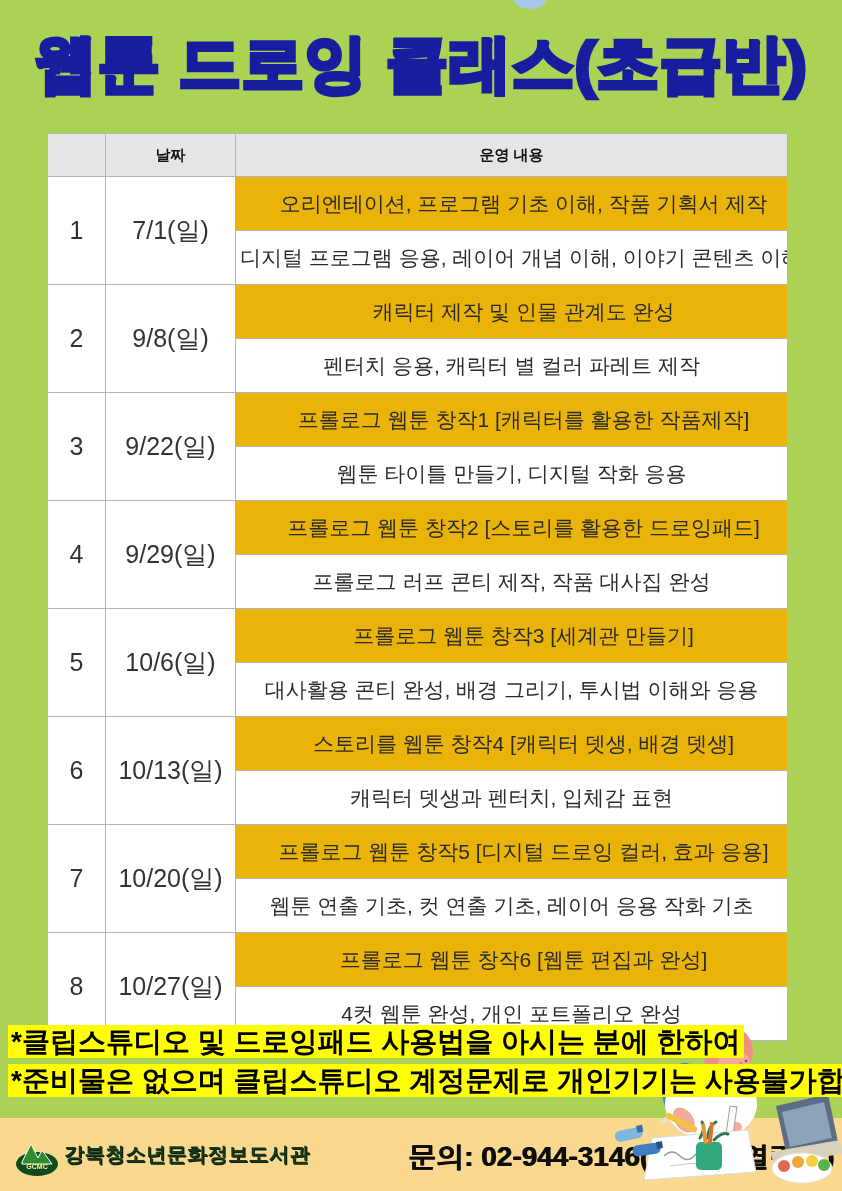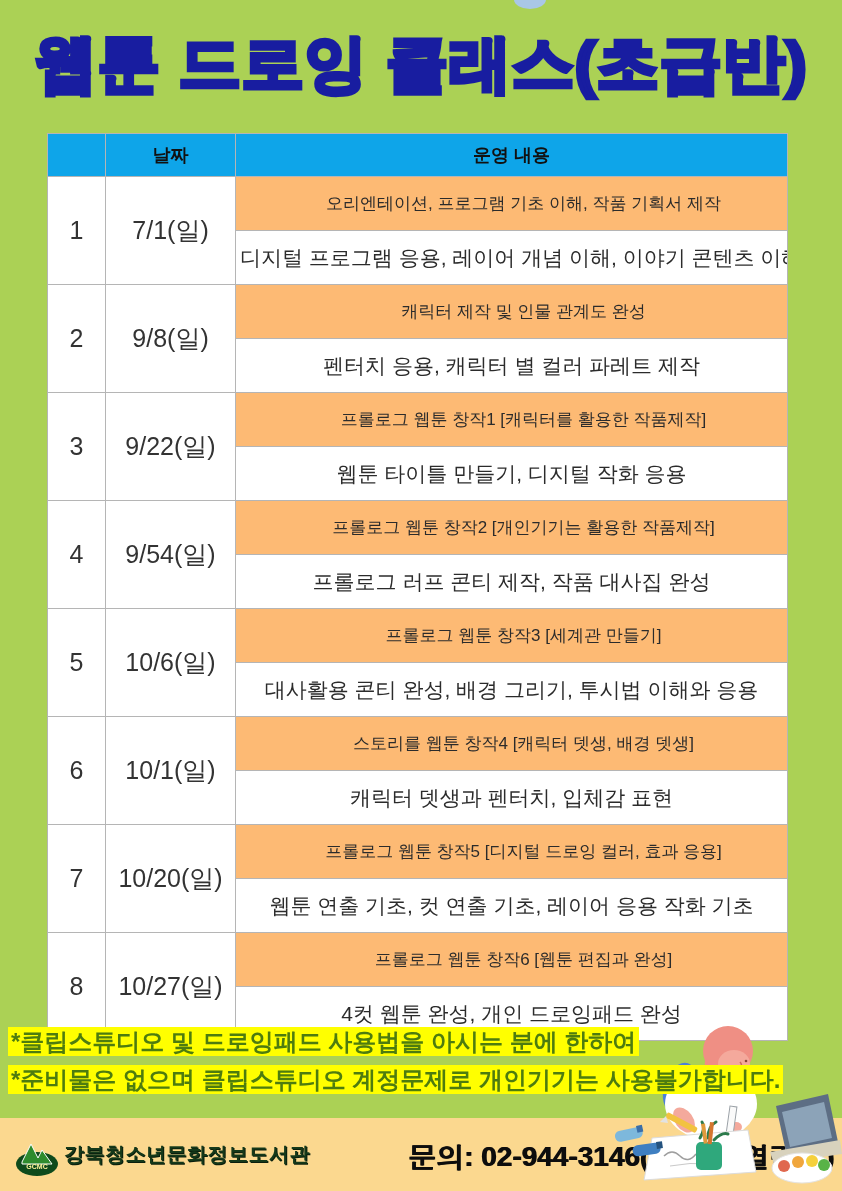--- a/index.html
+++ b/index.html
@@ -34,40 +34,40 @@
     table-layout:fixed;
   }
   table.schedule col.c-no{width:58px;}
   table.schedule col.c-date{width:130px;}
   table.schedule col.c-content{width:552px;}
   table.schedule th,table.schedule td{
     border:1px solid #b5b5b5;text-align:center;vertical-align:middle;
     padding:0 4px;overflow:hidden;white-space:nowrap;
   }
   table.schedule tr.head th{
-    height:42px;font-size:18px;font-weight:bold;color:#111;background:#0ea5e9;
+    height:42px;font-size:15px;font-weight:bold;color:#111;background:#e5e5e5;
   }
   table.schedule td.num,table.schedule td.date{
     font-size:25px;color:#333;background:#ffffff;
   }
   table.schedule td.topic{
-    height:53px;font-size:17px;color:#2b2b2b;background:#fdba74;padding-left:28px;
+    height:53px;font-size:21px;color:#2b2b2b;background:#eab308;padding-left:28px;
   }
   table.schedule td.detail{
     height:53px;font-size:21px;color:#2b2b2b;background:#ffffff;
   }
   
   .notes{
     position:absolute;left:8px;top:1024px;width:826px;z-index:5;
     line-height:35px;
   }
   .notes .line{display:block;}
   .notes .hl{
-    display:inline;background:#ffff00;color:#4d7c0f;
-    font-size:24px;font-weight:bold;padding:1px 3px;
+    display:inline;background:#ffff00;color:#000000;
+    font-size:28px;font-weight:bold;padding:1px 3px;
     white-space:nowrap;
   }
   
   .bottom-bar{
     position:absolute;left:0;top:1118px;width:842px;height:73px;
     background:#fbd88f;z-index:1;
     display:flex;align-items:center;
   }
   .org{
     display:flex;align-items:center;margin-left:14px;z-index:6;
@@ -131,39 +131,39 @@
       <td class="num" rowspan="2">3</td>
       <td class="date" rowspan="2">9/22(일)</td>
       <td class="topic">프롤로그 웹툰 창작1 [캐릭터를 활용한 작품제작]</td>
     </tr>
     <tr>
       <td class="detail">웹툰 타이틀 만들기, 디지털 작화 응용</td>
     </tr>
 
     <tr>
       <td class="num" rowspan="2">4</td>
-      <td class="date" rowspan="2">9/54(일)</td>
-      <td class="topic">프롤로그 웹툰 창작2 [개인기기는 활용한 작품제작]</td>
+      <td class="date" rowspan="2">9/29(일)</td>
+      <td class="topic">프롤로그 웹툰 창작2 [스토리를 활용한 드로잉패드]</td>
     </tr>
     <tr>
       <td class="detail">프롤로그 러프 콘티 제작, 작품 대사집 완성</td>
     </tr>
 
     <tr>
       <td class="num" rowspan="2">5</td>
       <td class="date" rowspan="2">10/6(일)</td>
       <td class="topic">프롤로그 웹툰 창작3 [세계관 만들기]</td>
     </tr>
     <tr>
       <td class="detail">대사활용 콘티 완성, 배경 그리기, 투시법 이해와 응용</td>
     </tr>
 
     <tr>
       <td class="num" rowspan="2">6</td>
-      <td class="date" rowspan="2">10/1(일)</td>
+      <td class="date" rowspan="2">10/13(일)</td>
       <td class="topic">스토리를 웹툰 창작4 [캐릭터 뎃생, 배경 뎃생]</td>
     </tr>
     <tr>
       <td class="detail">캐릭터 뎃생과 펜터치, 입체감 표현</td>
     </tr>
 
     <tr>
       <td class="num" rowspan="2">7</td>
       <td class="date" rowspan="2">10/20(일)</td>
       <td class="topic">프롤로그 웹툰 창작5 [디지털 드로잉 컬러, 효과 응용]</td>
@@ -171,21 +171,21 @@
     <tr>
       <td class="detail">웹툰 연출 기초, 컷 연출 기초, 레이어 응용 작화 기초</td>
     </tr>
 
     <tr>
       <td class="num" rowspan="2">8</td>
       <td class="date" rowspan="2">10/27(일)</td>
       <td class="topic">프롤로그 웹툰 창작6 [웹툰 편집과 완성]</td>
     </tr>
     <tr>
-      <td class="detail">4컷 웹툰 완성, 개인 드로잉패드 완성</td>
+      <td class="detail">4컷 웹툰 완성, 개인 포트폴리오 완성</td>
     </tr>
   </tbody>
     </table>
 
   <svg class="illustration" viewBox="0 0 262 171" xmlns="http://www.w3.org/2000/svg">
 
     <ellipse cx="100" cy="68" rx="16" ry="26" fill="#4c7fd9" transform="rotate(18 100 68)"></ellipse>
 
     <ellipse cx="131" cy="84" rx="46" ry="36" fill="#ffffff"></ellipse>
 

